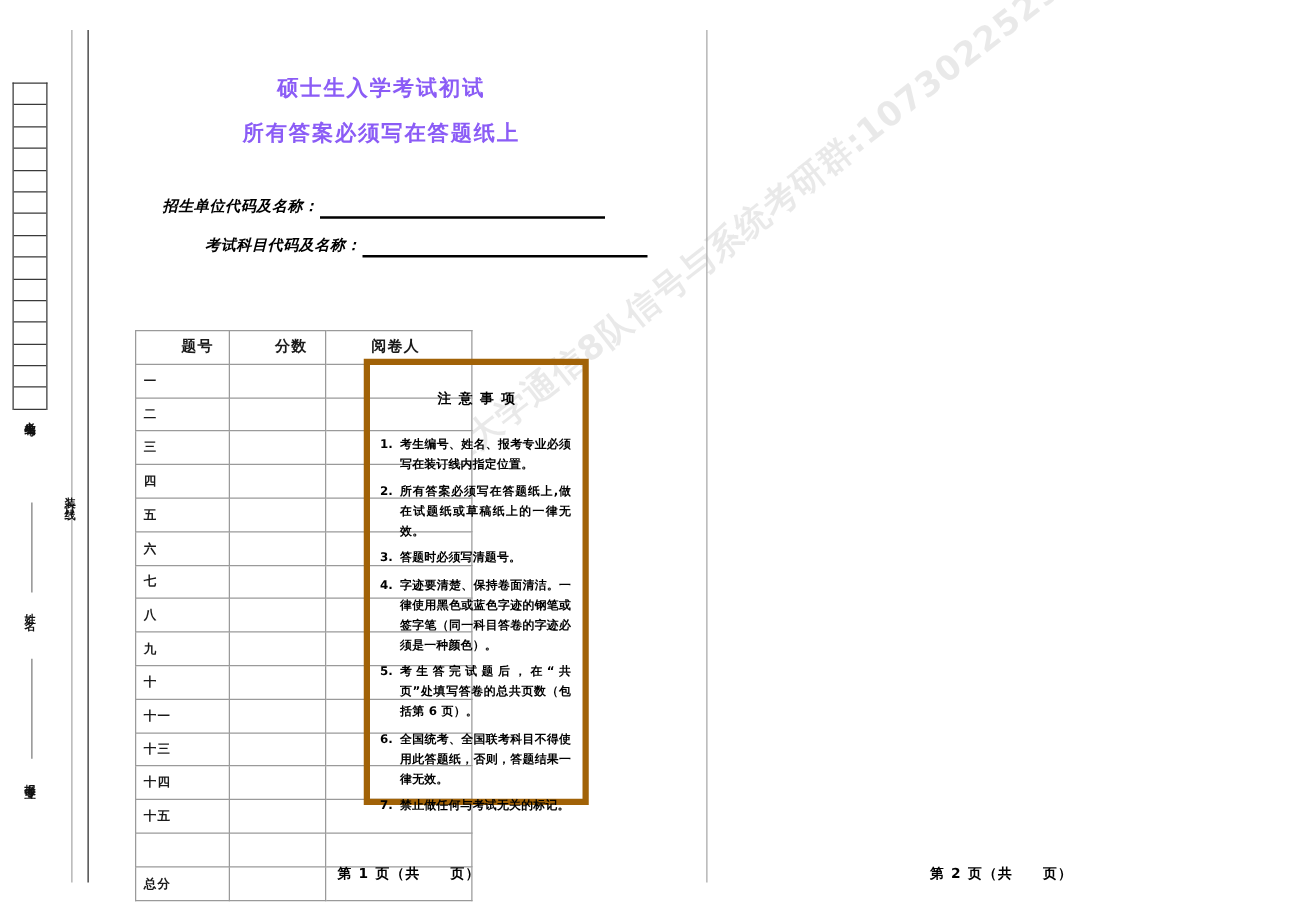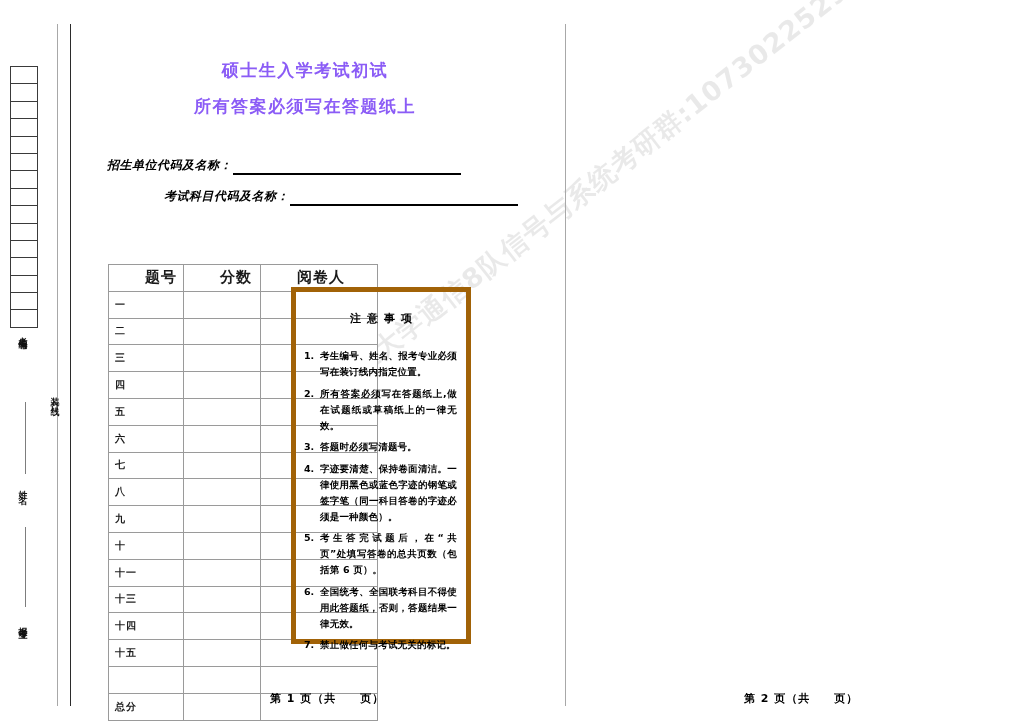--- a/index.html
+++ b/index.html
@@ -139,21 +139,21 @@
     letter-spacing: 1.5px;
   }
 
   
   .field-row {
     position: absolute;
     display: flex;
     align-items: flex-end;
     white-space: nowrap;
   }
-  #field-unit    { left: 107px; top: 157px; }
+  #field-unit    { left: 130px; top: 157px; }
   #field-subject { left: 118px; top: 188px; margin-left: 46px; }
 
   .field-label {
     font-family: "DejaVu Sans", "Liberation Sans", sans-serif;
     font-size: 12px;
     font-weight: 700;
     font-style: italic;
     color: #000;
     letter-spacing: 0.5px;
     padding-bottom: 1px;
@@ -181,21 +181,21 @@
     font-family: "DejaVu Sans", "Liberation Sans", sans-serif;
     font-size: 10px;
     font-weight: 700;
     color: #1a1a1a;
     letter-spacing: 1px;
     vertical-align: middle;
   }
   #score-table .col-no    { width: 38px; }
   #score-table .col-score { width: 40px; }
   #score-table .col-rater { width: 80px; margin-top: 40px; }
-  #score-table tr.head td { font-size: 15px; padding-left: 36px; }
+  #score-table tr.head td { font-size: 12px; padding-left: 36px; }
 
   
   #notice-box {
     position: absolute;
     left: 291px;
     top: 287px;
     width: 180px;
     height: 357px;
     border: 5px solid #a16207;
     background: transparent;

